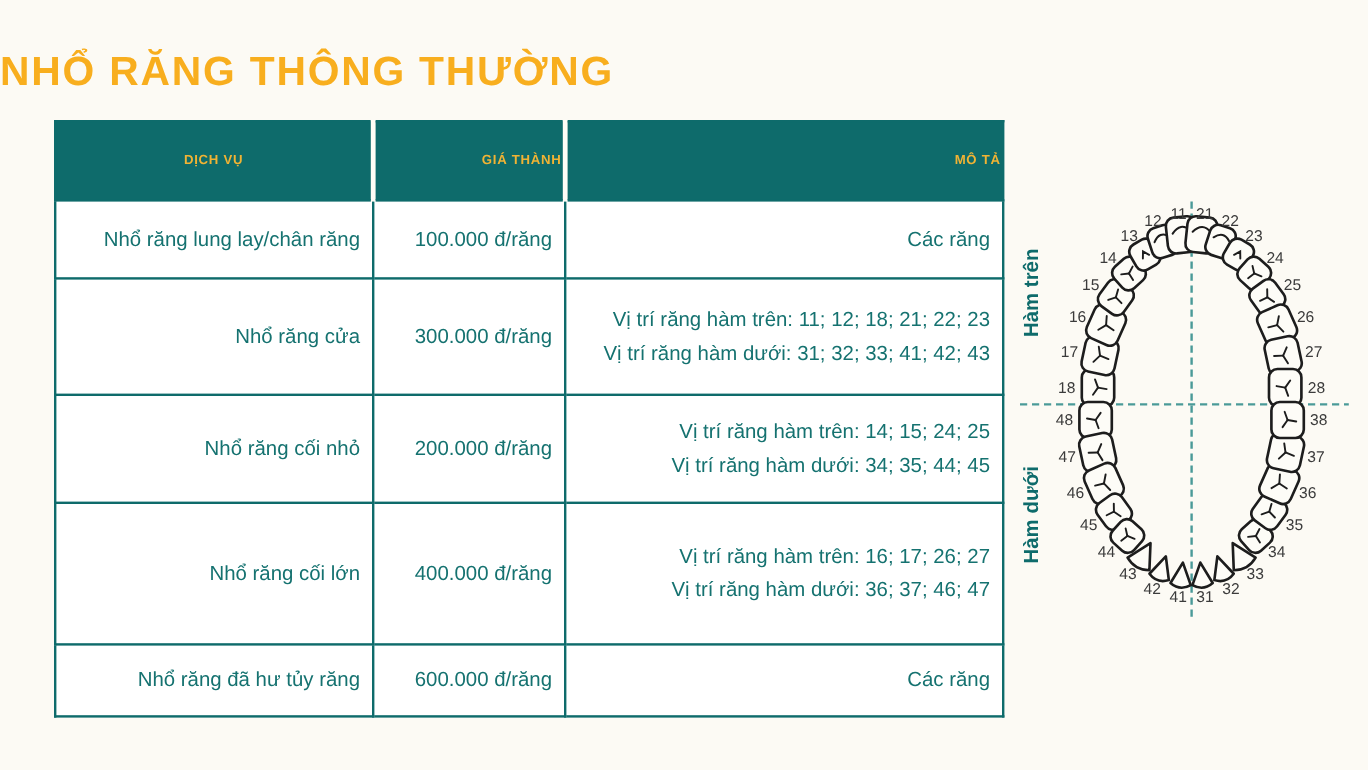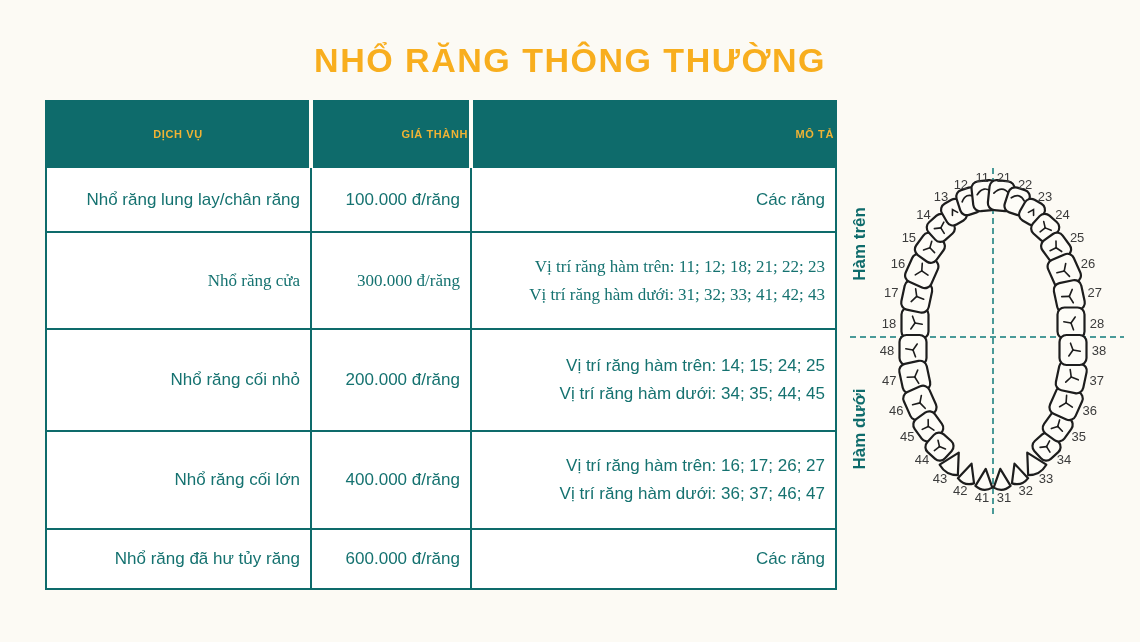--- a/index.html
+++ b/index.html
@@ -4,21 +4,21 @@
 <style>
   html,body { margin:0; padding:0; }
   body {
     width:1140px; height:642px;
     background:#fcfaf4;
     font-family:"Liberation Sans", sans-serif;
     position:relative; overflow:hidden;
   }
   .page-title {
     position:absolute; top:41px; left:0; width:1140px;
-    text-align:center;
+    text-align:left;
     font-size:34px; font-weight:bold;
     color:#f8ae1e; letter-spacing:1.5px;
   }
   table.pricing {
     position:absolute; left:45px; top:100px;
     width:790px; border-collapse:collapse; table-layout:fixed;
   }
   table.pricing col.c1 { width:265px; }
   table.pricing col.c2 { width:160px; }
   table.pricing col.c3 { width:365px; }
@@ -28,23 +28,23 @@
     height:62px; border:2px solid #0e6b6b;
   }
   table.pricing thead th + th { border-left:4px solid #fffdf6;text-align:right; }
   table.pricing td {
     border:2px solid #0e6b6b; background:#ffffff;
     color:#157270; font-size:17px;
     text-align:right; vertical-align:middle;
     padding:4px 10px;
   }
   table.pricing tbody tr:nth-child(1) { height:65px; }
-  table.pricing tbody tr:nth-child(2) { height:97px;font-family:Liberation Serif, serif; }
-  table.pricing tbody tr:nth-child(3) { height:102px; }
-  table.pricing tbody tr:nth-child(4) { height:98px; }
+  table.pricing tbody tr:nth-child(2) { height:97px; }
+  table.pricing tbody tr:nth-child(3) { height:90px; }
+  table.pricing tbody tr:nth-child(4) { height:118px; }
   table.pricing tbody tr:nth-child(5) { height:60px;border-radius:10px; }
   .desc-line { line-height:1.62; }
   .diagram {
     position:absolute; left:846px; top:158px;
     width:294px; height:368px;
   }
   .diagram svg { position:absolute; left:0; top:0; }
   .jaw-label {
     position:absolute; width:110px; text-align:center;
     color:#0e6b6b; font-weight:bold; font-size:17px;

